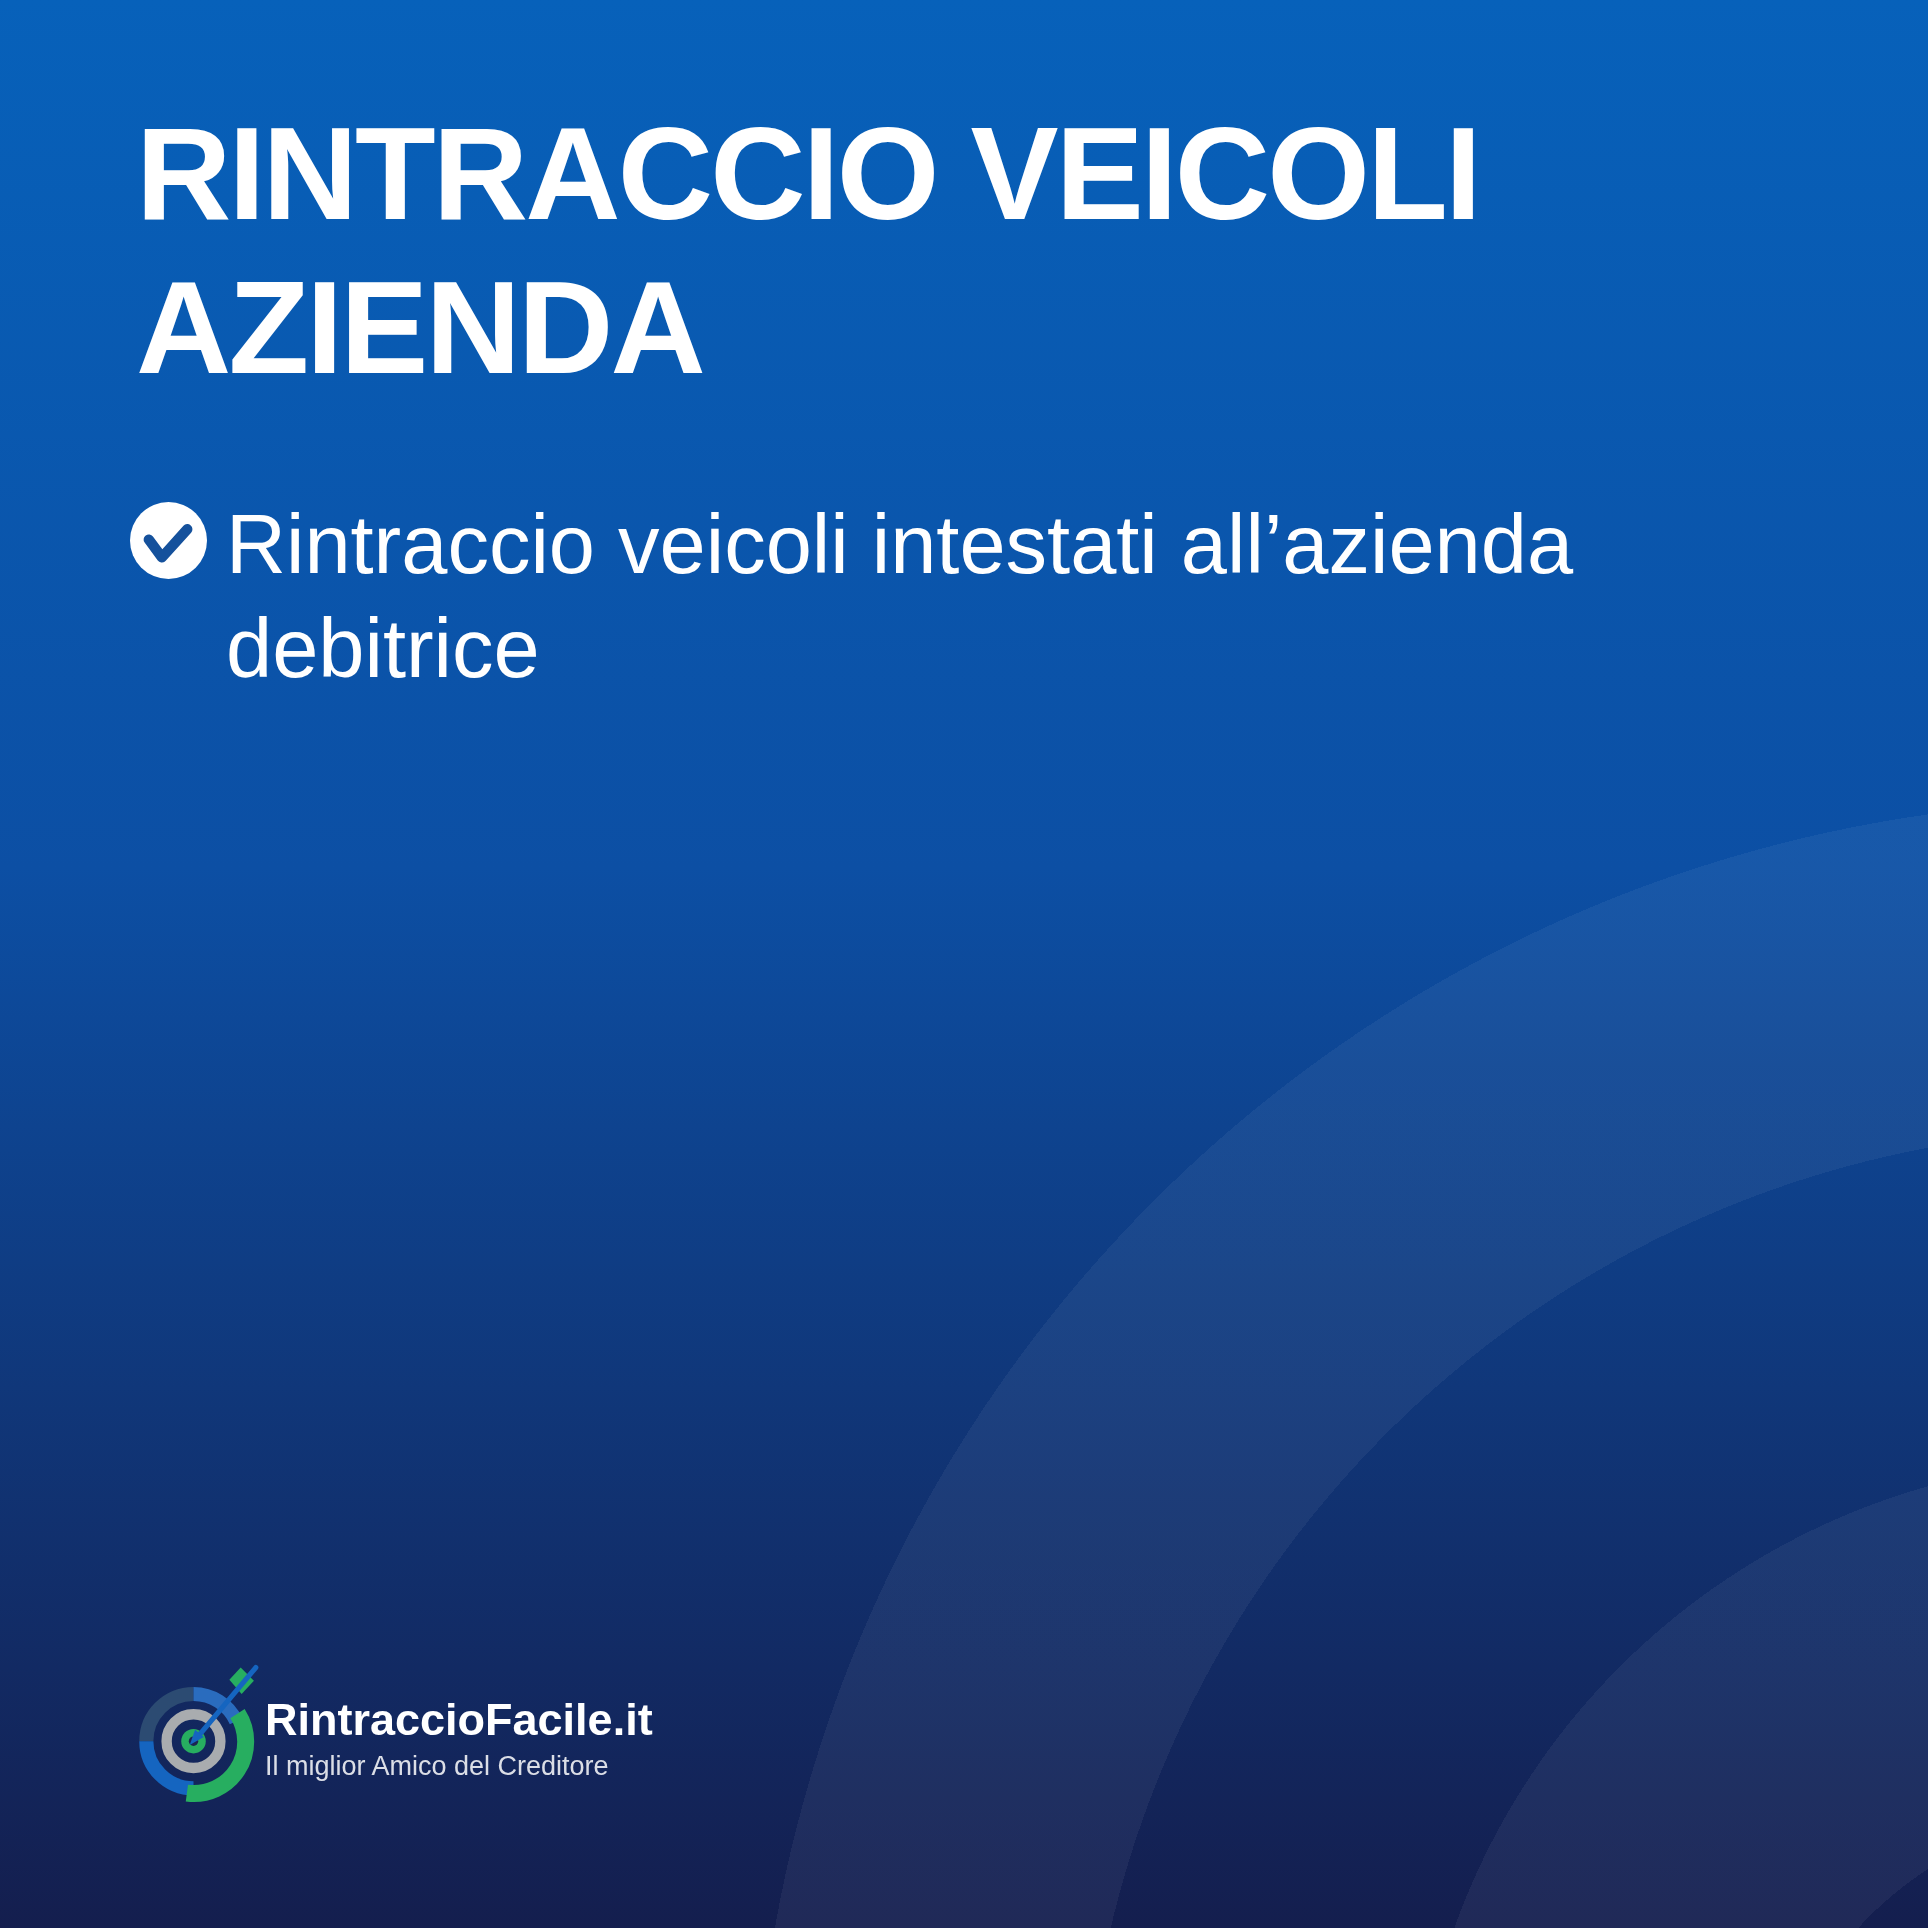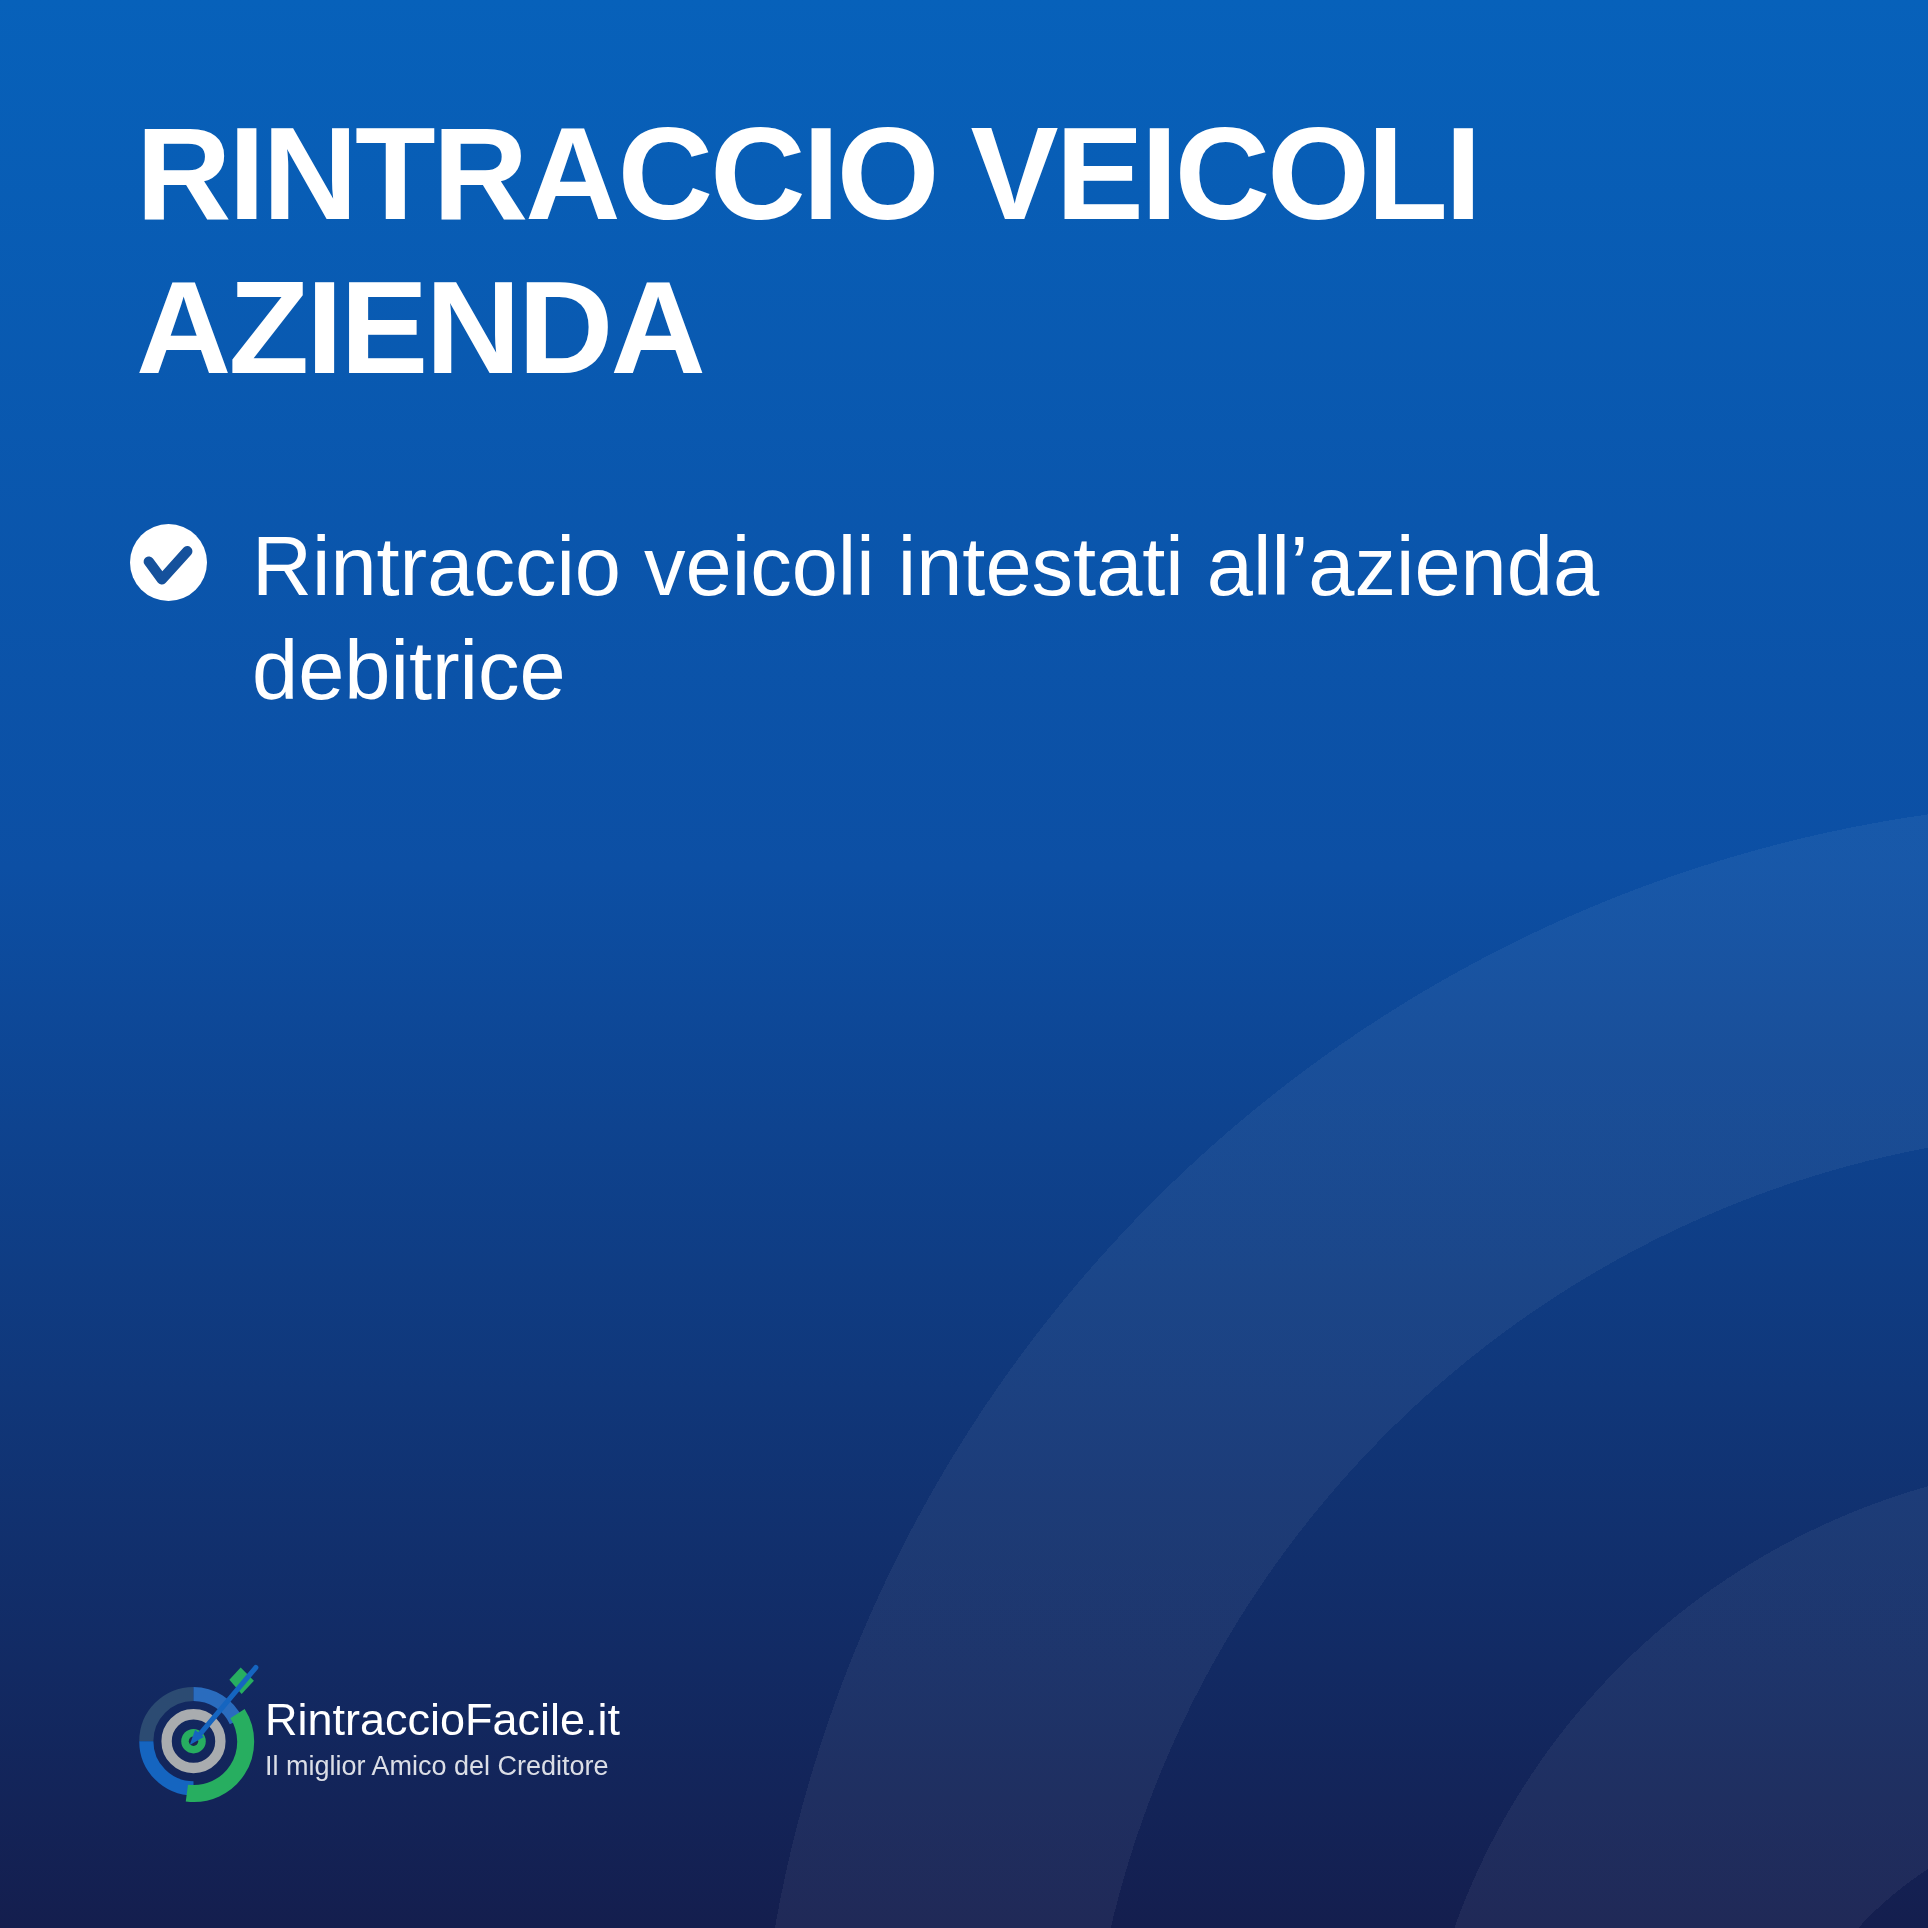--- a/index.html
+++ b/index.html
@@ -34,24 +34,24 @@
     color: #FFFFFF;
     font-size: 132px;
     line-height: 154px;
     font-weight: 700;
     letter-spacing: -2.8px;
   }
 
   .bullet-row {
     position: absolute;
     left: 130px;
-    top: 515px;
+    top: 493px;
     display: flex;
     align-items: flex-start;
-    gap: 45px;
+    gap: 19px;
     width: 1620px;
   }
   .check-badge {
     flex: 0 0 auto;
     width: 77px;
     height: 77px;
     margin-top: 8.5px;
   }
   .bullet-text {
     color: #FFFFFF;
@@ -70,21 +70,21 @@
   }
   .footer-text {
     position: absolute;
     left: 265px;
     top: 1694px;
     white-space: nowrap;
   }
   .brand-name {
     color: #FFFFFF;
     font-size: 45px;
-    font-weight: 400;
+    font-weight: 700;
     line-height: 52px;
   }
   .brand-tagline {
     color: rgba(255,255,255,0.85);
     font-size: 27px;
     font-weight: 400;
     line-height: 34px;
     margin-top: 3px;
   }
 </style>

